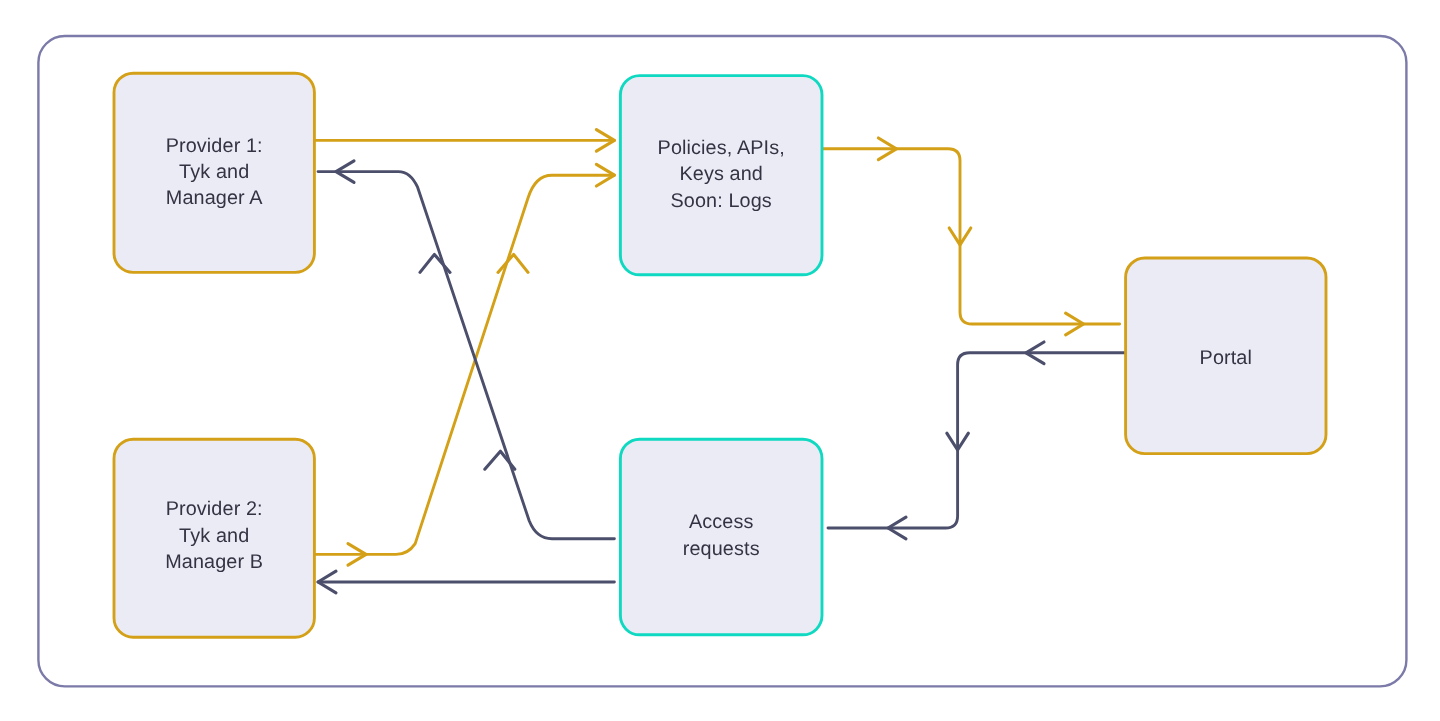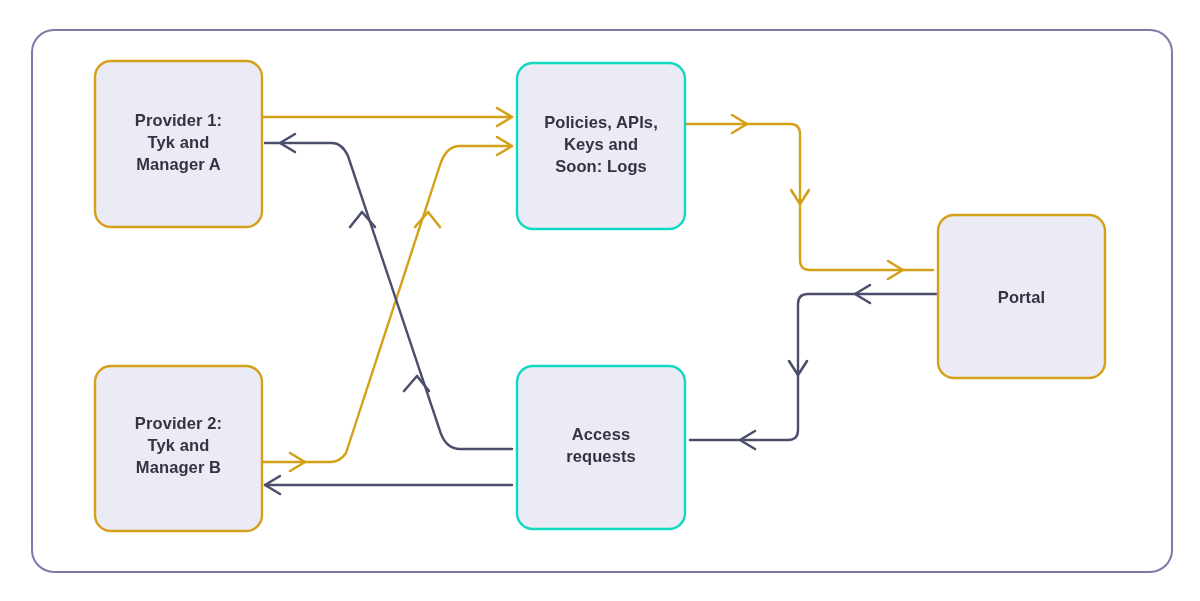--- a/index.html
+++ b/index.html
@@ -11,21 +11,20 @@
     width: 1200px;
     height: 601px;
     font-family: "Liberation Sans", sans-serif;
     overflow: hidden;
   }
   #diagram-root {
     position: relative;
     width: 1200px;
     height: 601px;
     background: #ffffff;
-    font-weight: bold;
   }
   svg#flow-svg {
     position: absolute;
     top: 0;
     left: 0;
     width: 1200px;
     height: 601px;
     display: block;
   }
   .node-label {

